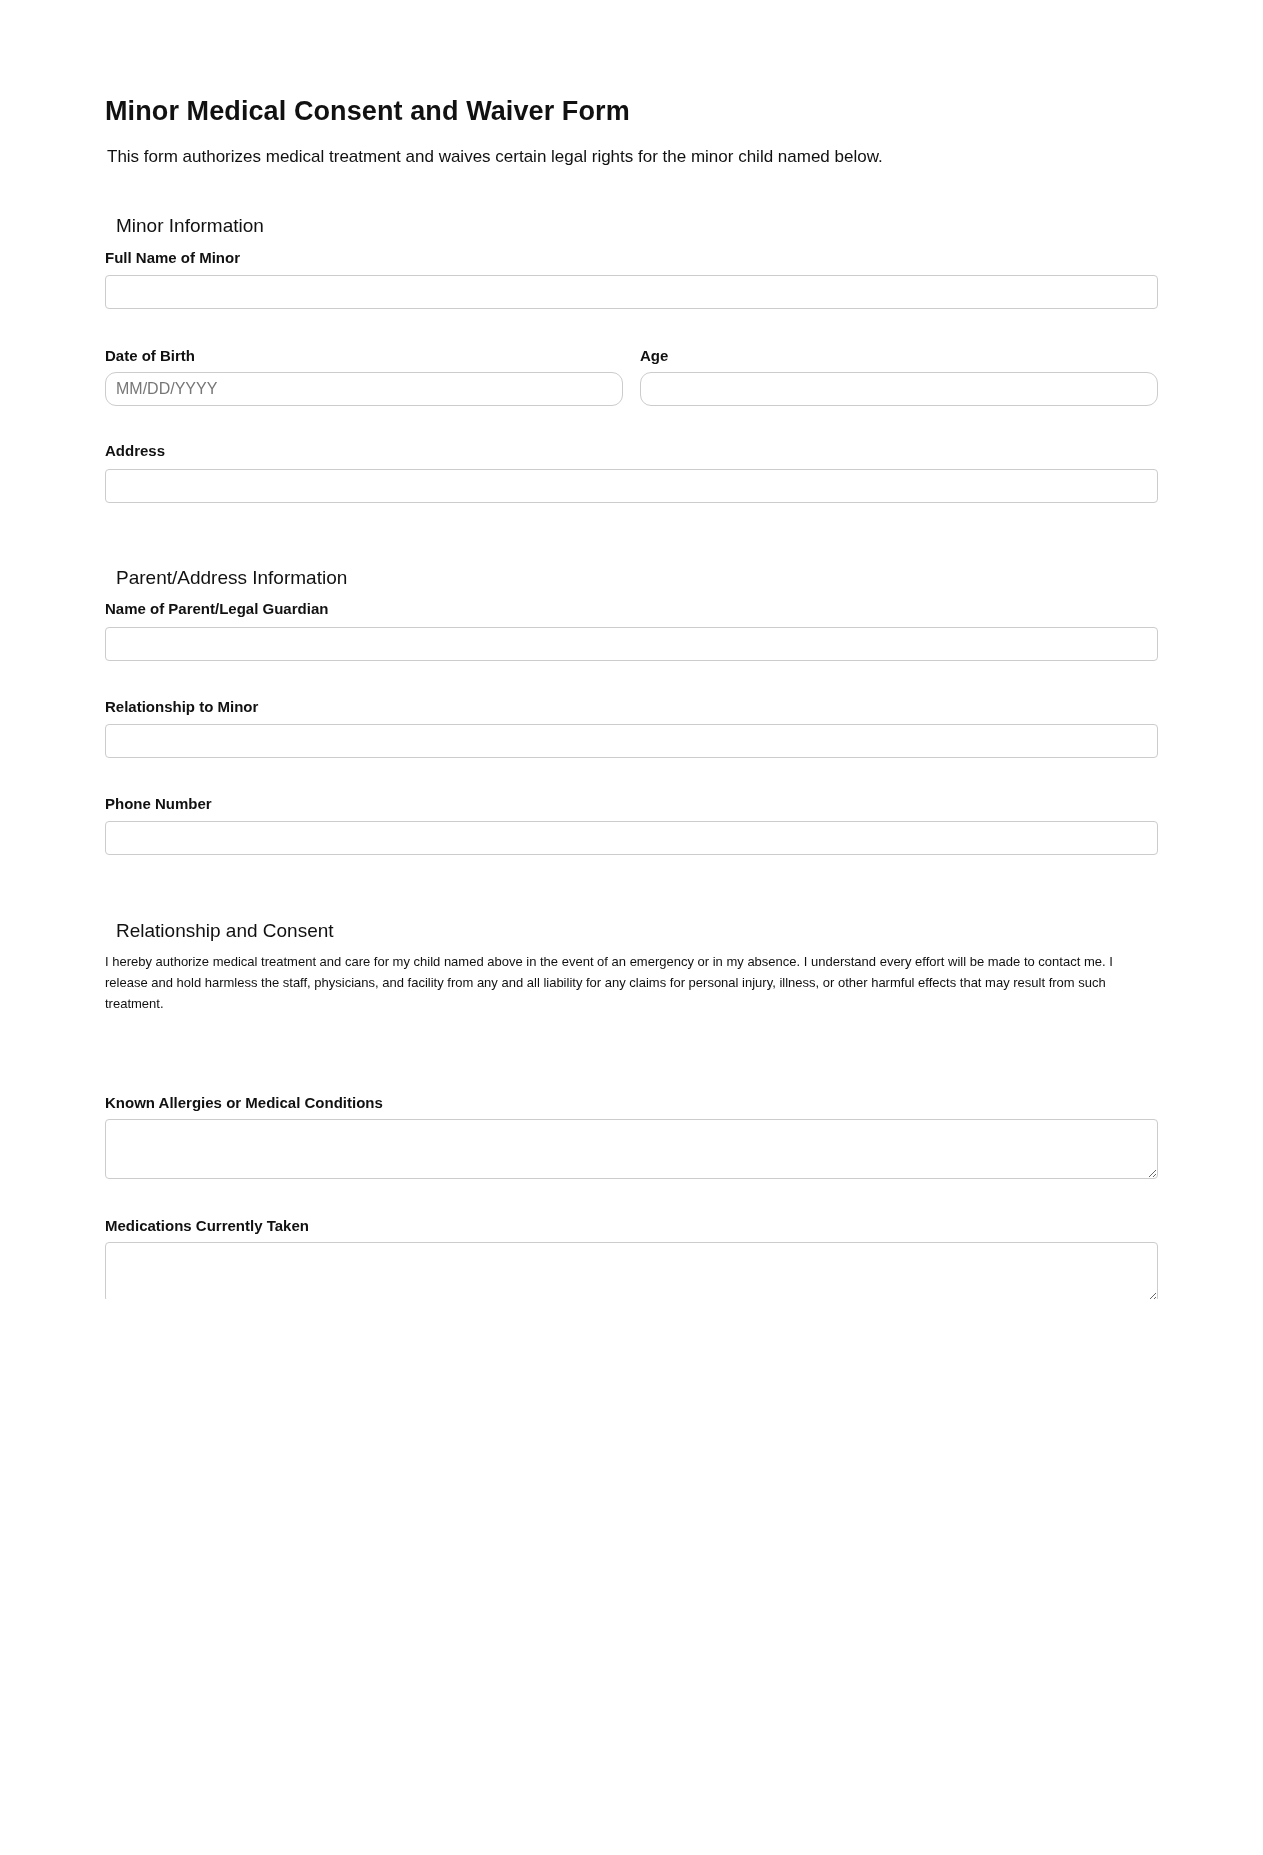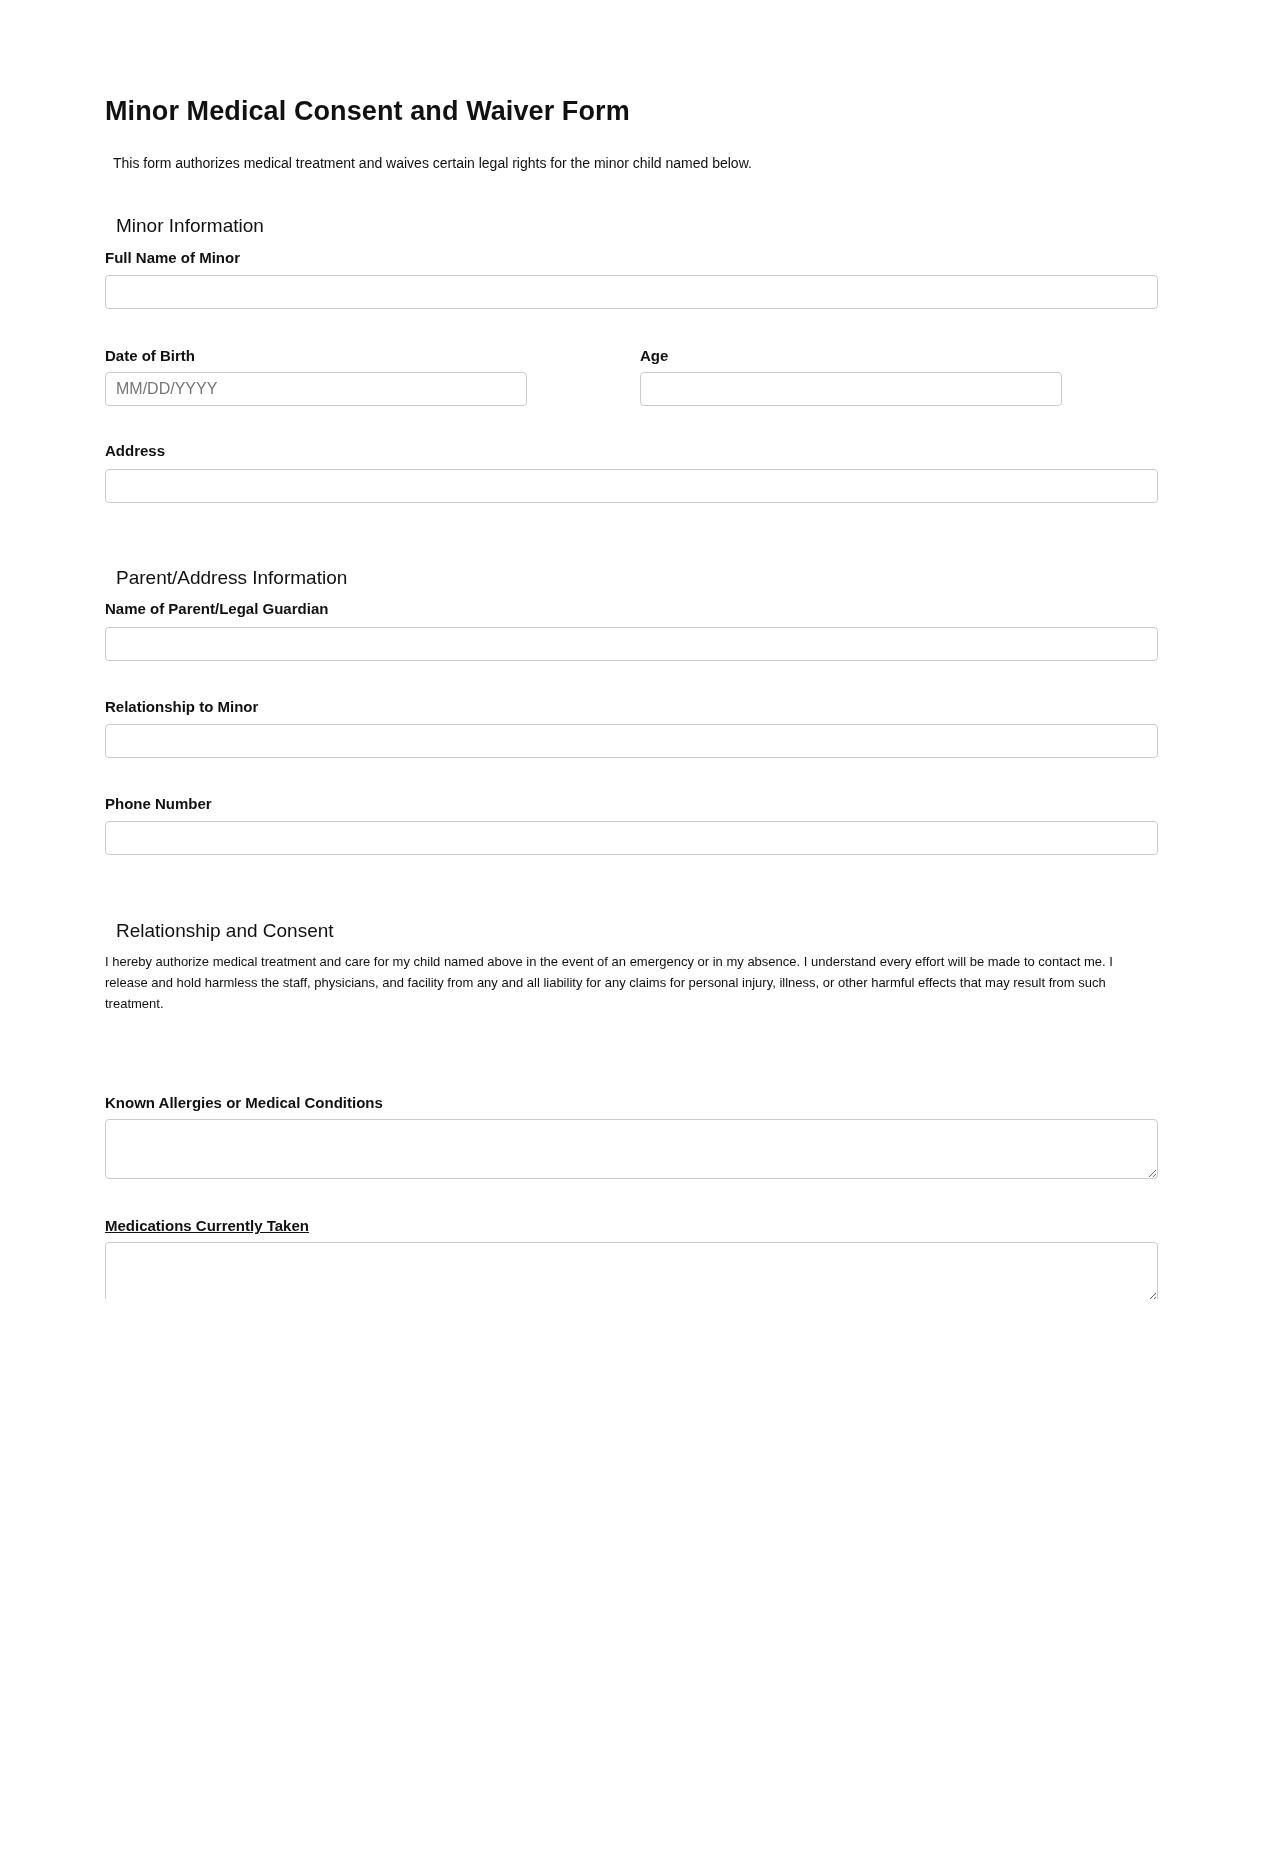--- a/index.html
+++ b/index.html
@@ -32,23 +32,23 @@
   .abs { position: absolute; left: 0; }
   .title {
     font-size: 27px;
     font-weight: 700;
     line-height: 32px;
     margin: 0;
     white-space: nowrap;
     letter-spacing: 0.1px;
   }
   .subtitle {
-    font-size: 14px;
+    font-size: 17px;
     line-height: 20px;
-    margin: 8px;
+    margin: 2px;
     white-space: nowrap;
     text-align: right;
   }
   .section-heading {
     font-size: 19px;
     font-weight: 400;
     line-height: 24px;
     margin: 11px;
     white-space: nowrap;
   }
@@ -85,21 +85,21 @@
     resize: vertical;
     outline: none;
   }
   .consent-text {
     font-size: 13px;
     line-height: 21px;
     margin: 0;
     width: 1053px;
   }
   .full { width: 1053px; }
-  .half { width: 422px; }
+  .half { width: 518px; border-radius: 11px; }
 </style>
 </head>
 <body>
 
 <div class="viewport">
   <form class="form">
 
     <h1 class="title abs" style="top:95px;">Minor Medical Consent and Waiver Form</h1>
     <p class="subtitle abs" style="top:145px;">This form authorizes medical treatment and waives certain legal rights for the minor child named below.</p>
 
@@ -136,18 +136,18 @@
       <h2 class="section-heading abs" style="top:908px;">Relationship and Consent</h2>
       <p class="consent-text abs" style="top:951px;">I hereby authorize medical treatment and care for my child named above in the event of an emergency or in my absence. I understand every effort will be made to contact me. I release and hold harmless the staff, physicians, and facility from any and all liability for any claims for personal injury, illness, or other harmful effects that may result from such treatment.</p>
     </section>
 
     <section>
       <h2 class="section-heading abs" style="top:1104px;">Medical Information</h2>
 
       <label class="field-label abs" style="top:1093px;" for="med-allergies">Known Allergies or Medical Conditions</label>
       <textarea id="med-allergies" class="text-area full" style="left: 0px; top: 1119px; height: 60px;"></textarea>
 
-      <label class="field-label abs" style="top:1216px;text-decoration:underline;" for="med-medications">Medications Currently Taken</label>
+      <label class="field-label abs" style="top:1216px;" for="med-medications">Medications Currently Taken</label>
       <textarea id="med-medications" class="text-area full" style="left: 0px; top: 1242px; height: 60px;"></textarea>
     </section>
 
   </form>
 </div>
 
 </body></html>

